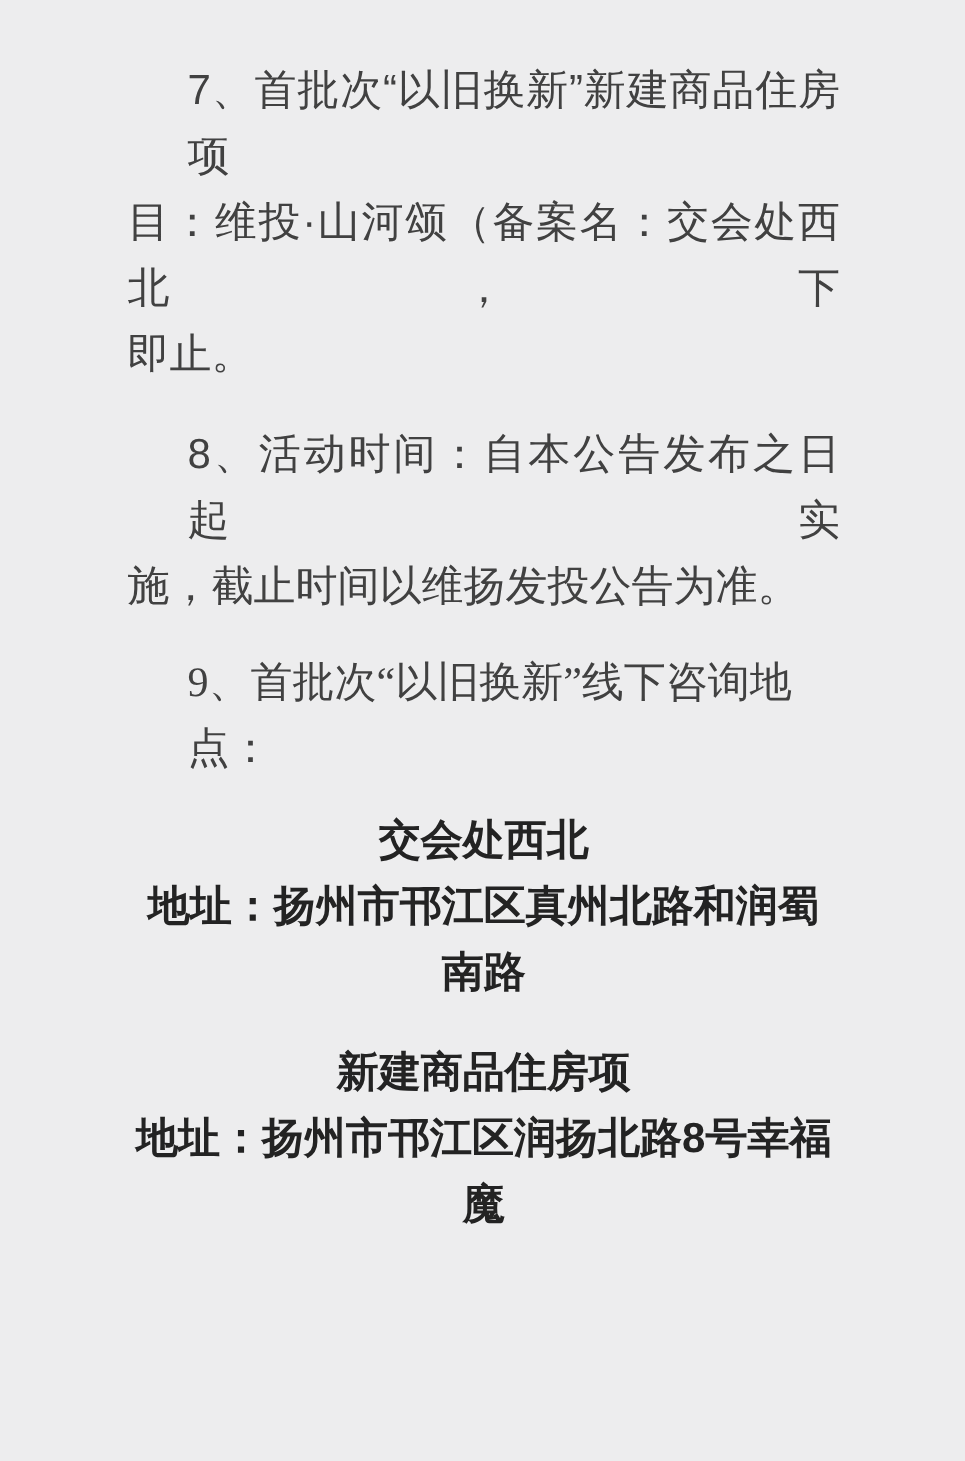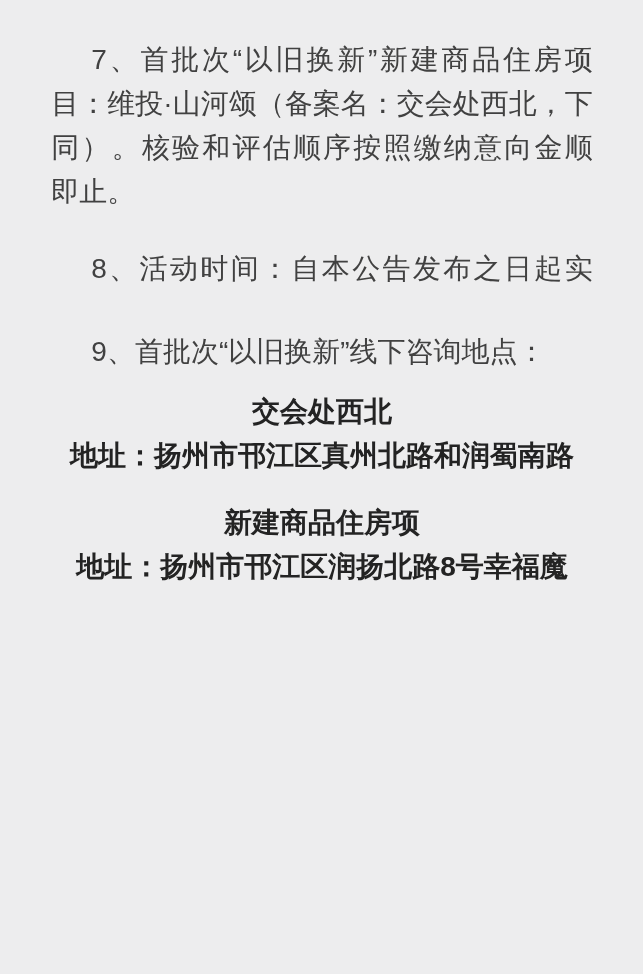--- a/index.html
+++ b/index.html
@@ -3,21 +3,21 @@
 <meta charset="utf-8">
 <style>
   html,body{margin:0;padding:0;}
   body{
     width:643px;height:974px;overflow:hidden;
     font-family:"Liberation Sans",sans-serif;
     background:var(--page-bg,#ededee);
   }
   .page{
     position:relative;width:643px;height:974px;
-    display:flex;flex-direction:column;align-items:center;
+    display:flex;flex-direction:row;align-items:flex-start;
     background:var(--page-bg,#ededee);
   }
   
   .red-band{background:var(--border-red,#800303);flex:0 0 auto;}
   .red-left{width:35px;border-right:1px solid #a8625c;}
   .red-right{width:36px;border-left:1px solid #6d1812;}
   .cream-band{background:var(--border-cream,#f7f0e9);flex:0 0 auto;}
   .cream-left{width:10px;border-right:2px solid var(--border-tan,#c2977f);}
   .cream-right{width:8px;border-left:2px solid var(--border-tan,#c2977f);}
   
@@ -26,22 +26,22 @@
     padding:38px 36px 0 37px;
     color:var(--body-text,#414141);
     font-size:28px;line-height:44px;
     box-sizing:border-box;
   }
   .para{margin:0;}
   .line{min-height:44px;}
   .jline{text-align:justify;text-align-last:justify;}
   .lastline{text-align:left;text-align-last:left;}
   .indent{padding-left:40px;box-sizing:border-box;}
-  .p8{margin-top:33px;}
-  .p9{margin-top:39px;}
+  .p8{margin-top:23px;}
+  .p9{margin-top:21px;font-family:Liberation Serif, serif;}
   .loc{margin-top:23px;}
   .loc-first{margin-top:16px;}
   .loc-name{
     font-weight:bold;color:var(--bold-text,#232323);
     text-align:center;
   }
   .addr{
     font-weight:bold;color:var(--bold-text,#232323);
     text-align:center;
   }
@@ -52,26 +52,26 @@
 <div class="page">
 
   <div class="red-band red-left"></div>
   <div class="cream-band cream-left"></div>
 
   <div class="content">
 
     <div class="para p7">
       <div class="line jline indent">7、首批次“以旧换新”新建商品住房项</div>
       <div class="line jline">目：维投·山河颂（备案名：交会处西北，下</div>
-      <div class="line jline">同）。核验和评估顺序按照缴纳意向金顺</div>
       <div class="line lastline">即止。</div>
     </div>
 
     <div class="para p8">
       <div class="line jline indent">8、活动时间：自本公告发布之日起实</div>
+      <div class="line lastline">施，截止时间以维扬发投公告为准。</div>
     </div>
 
     <div class="para p9">
       <div class="line lastline indent">9、首批次“以旧换新”线下咨询地点：</div>
     </div>
 
     <div class="loc loc-first">
       <div class="line addr">交会处西北</div>
       <div class="line addr">地址：扬州市邗江区真州北路和润蜀南路</div>
     </div>

